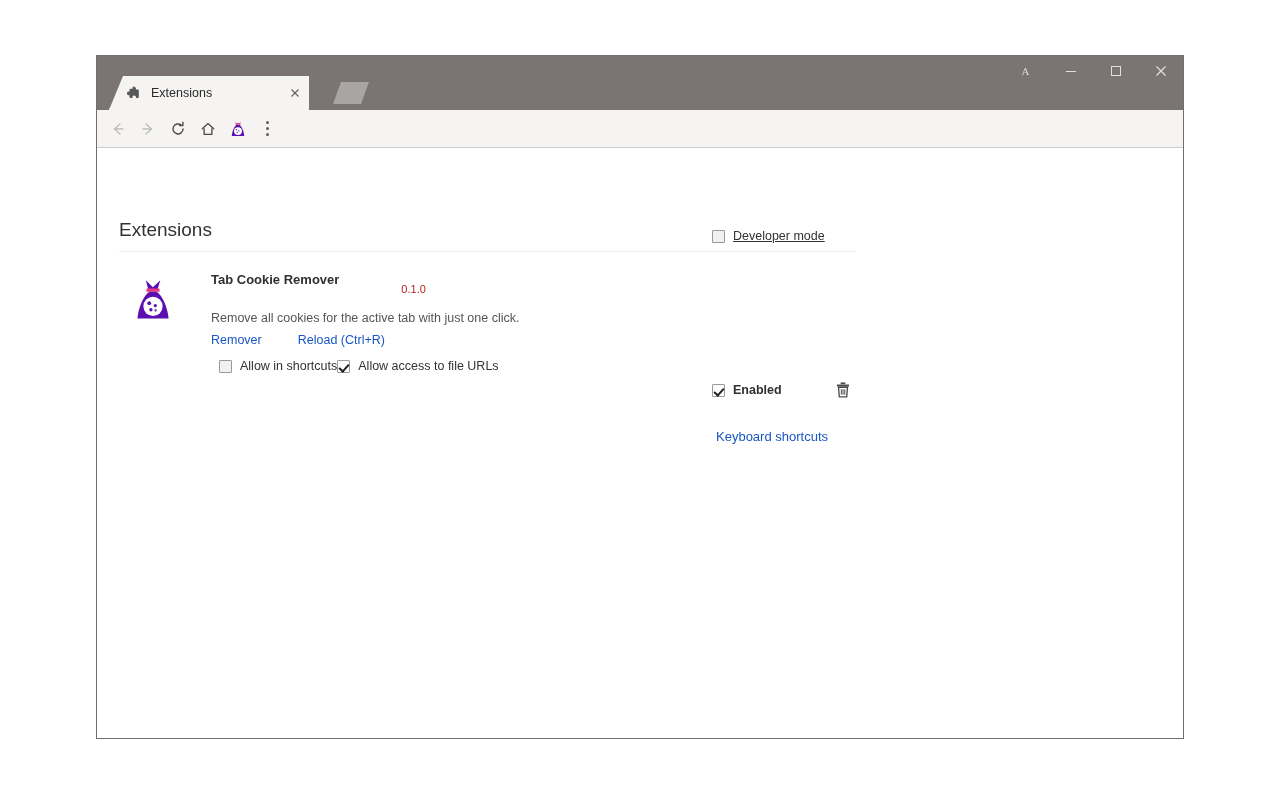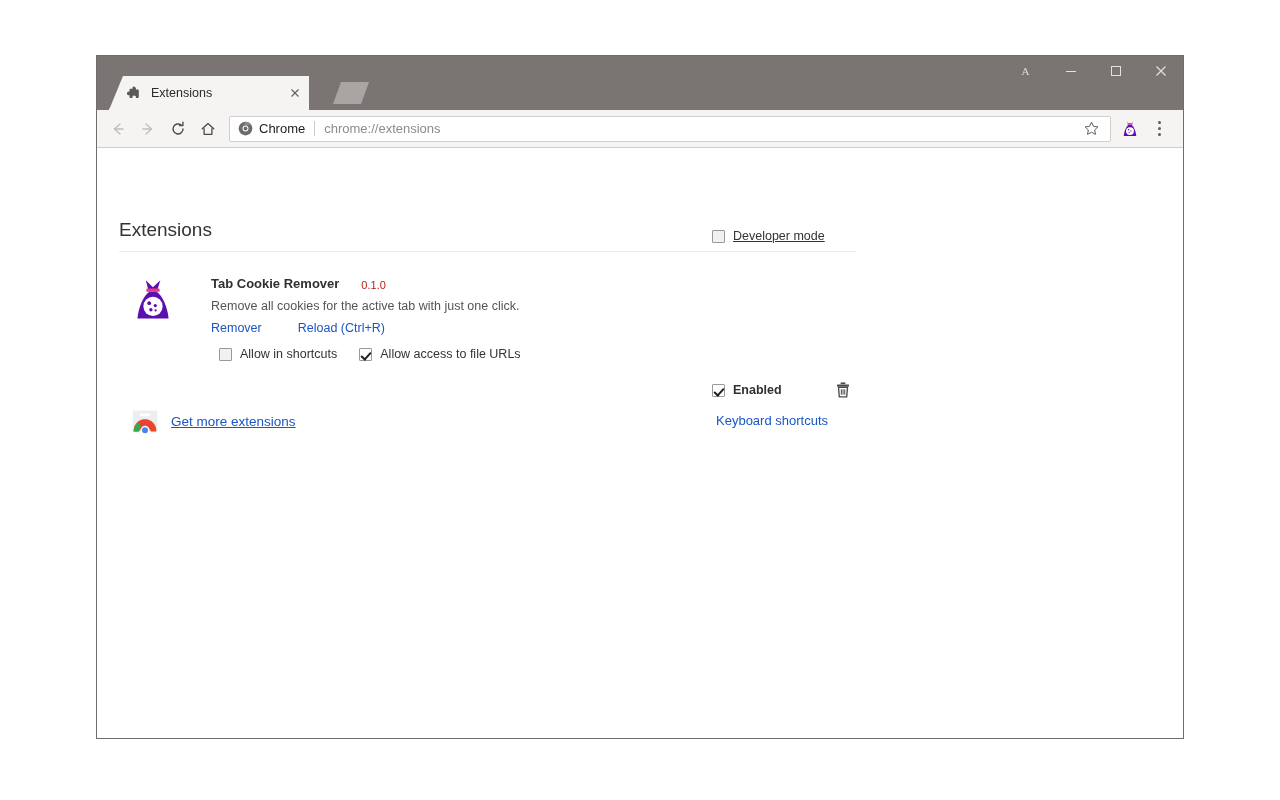--- a/index.html
+++ b/index.html
@@ -319,38 +319,39 @@
     height: 48px;
   }
   #ext-details {
     position: absolute;
     left: 92px;
     top: 0;
     width: 450px;
   }
   #ext-name-row {
     display: flex;
-    align-items: flex-end;
+    align-items: center;
     height: 24px;
+    gap: 40px;
   }
   #ext-name {
     font-size: 13px;
     font-weight: bold;
     color: #303030;
   }
   #ext-version {
     font-size: 11px;
     color: #b91c1c;
     margin-left: 22px;
     margin-top: 20px;
   }
   #ext-description {
     font-size: 12.5px;
     color: #555555;
-    margin-top: 8px;
+    margin-top: 20px;
   }
   #ext-links {
     margin-top: 8px;
     display: flex;
     align-items: center;
   }
   .ext-link {
     font-size: 12.5px;
     color: #1a56c4;
     cursor: pointer;
@@ -367,21 +368,21 @@
   .perm-item {
     display: flex;
     align-items: center;
     cursor: pointer;
   }
   .perm-item .cb-label {
     font-size: 12.5px;
     color: #333333;
     margin-left: 8px;
   }
-  #perm-file-urls { margin-left: 22px; }
+  #perm-file-urls { }
 
   #ext-controls {
     position: absolute;
     left: 593px;
     top: 112px;
     display: flex;
     align-items: center;
   }
   #enabled-toggle {
     display: flex;
@@ -427,21 +428,21 @@
   #webstore-link {
     font-size: 13.5px;
     color: #1a56c4;
     text-decoration: underline;
     margin-left: 12px;
     cursor: pointer;
   }
   #keyboard-shortcuts-link {
     position: absolute;
     left: 597px;
-    top: 6px;
+    top: 22px;
     font-size: 13px;
     color: #1a56c4;
     cursor: pointer;
   }
 </style>
 </head>
 <body>
 
 <div id="browser-window">
 
@@ -509,38 +510,20 @@
       </svg>
     </div>
 
     <div class="nav-btn">
       <svg width="18" height="18" viewBox="0 0 18 18" aria-hidden="true">
         <path d="M3.3 8.8 L9 3.6 L14.7 8.8" stroke="#4a4a4a" stroke-width="1.3" fill="none" stroke-linecap="round" stroke-linejoin="round"></path>
         <path d="M5.1 8.2 L5.1 14.3 L12.9 14.3 L12.9 8.2" stroke="#4a4a4a" stroke-width="1.3" fill="none" stroke-linejoin="round"></path>
       </svg>
     </div>
 
-    <div id="omnibox">
-      <span id="omnibox-chrome-icon">
-        <svg width="15" height="15" viewBox="0 0 48 48" aria-hidden="true">
-          <circle cx="24" cy="24" r="22" fill="#6b6b6b"></circle>
-          <circle cx="24" cy="24" r="9.5" fill="#ffffff"></circle>
-          <circle cx="24" cy="24" r="6.2" fill="#6b6b6b"></circle>
-          <path d="M24 2 A22 22 0 0 1 43 13 L27 13 A9.5 9.5 0 0 0 16 20 Z" fill="#8a8a8a"></path>
-        </svg>
-      </span>
-      <span id="omnibox-scheme">Chrome</span>
-      <span id="omnibox-divider"></span>
-      <span id="omnibox-url" title="chrome://extensions">chrome://extensions</span>
-      <span id="bookmark-star">
-        <svg width="17" height="17" viewBox="0 0 20 20" aria-hidden="true">
-          <path d="M10 2.6 L12.3 7.4 L17.5 8.1 L13.7 11.7 L14.7 16.9 L10 14.4 L5.3 16.9 L6.3 11.7 L2.5 8.1 L7.7 7.4 Z" fill="none" stroke="#5b5b5b" stroke-width="1.15" stroke-linejoin="round"></path>
-        </svg>
-      </span>
-    </div>
 
     <div id="toolbar-ext-icon">
       <svg width="20" height="20" viewBox="0 0 48 48" aria-hidden="true">
         <path d="M17 4 L20 11 L28 11 L31 4 L28.5 12 L19.5 12 Z" fill="#5b0fb0"></path>
         <path d="M18 10 L30 10 L30 13.5 L18 13.5 Z" fill="#e5397f"></path>
         <path d="M20.5 13.5 L27.5 13.5 C33 17 38 29 39 41 L9 41 C10 29 15 17 20.5 13.5 Z" fill="#5b0fb0"></path>
         <circle cx="24" cy="29" r="9.5" fill="#ffffff"></circle>
         <circle cx="20.5" cy="26" r="1.8" fill="#5b0fb0"></circle>
         <circle cx="26" cy="28.5" r="1.5" fill="#5b0fb0"></circle>
         <circle cx="22" cy="32.5" r="1.6" fill="#5b0fb0"></circle>
@@ -618,31 +601,17 @@
             <path d="M5 6.9 L15 6.9 L14.1 17.6 L5.9 17.6 Z" fill="none" stroke="#4a4a4a" stroke-width="1.5"></path>
             <rect x="7.6" y="9.2" width="1.1" height="6" fill="#4a4a4a"></rect>
             <rect x="9.5" y="9.2" width="1.1" height="6" fill="#4a4a4a"></rect>
             <rect x="11.4" y="9.2" width="1.1" height="6" fill="#4a4a4a"></rect>
           </svg>
         </div>
       </div>
     </div>
 
     <div id="footer-row">
-      <div id="webstore-link-group">
-        <span id="webstore-icon">
-          <svg width="28" height="28" viewBox="0 0 32 32" aria-hidden="true">
-            <rect x="2" y="4" width="28" height="25" rx="1.5" fill="#eceff1"></rect>
-            <rect x="10" y="7.5" width="12" height="3" rx="1.5" fill="#ffffff"></rect>
-            <path d="M3 27 A13 13 0 0 1 29 27 Z" fill="#fbbc05"></path>
-            <path d="M3.2 28 A13 13 0 0 1 16 14 A13 13 0 0 1 28.8 28 L23 28 A7.4 7.4 0 0 0 9 28 Z" fill="#ea4335"></path>
-            <path d="M3 28 A13 13 0 0 1 8.2 17.6 L11.6 22.3 A7.4 7.4 0 0 0 8.9 28 Z" fill="#34a853"></path>
-            <circle cx="16" cy="26.5" r="5" fill="#ffffff"></circle>
-            <circle cx="16" cy="26.5" r="3.4" fill="#4285f4"></circle>
-          </svg>
-        </span>
-        <span id="webstore-link">Get more extensions</span>
-      </div>
       <span id="keyboard-shortcuts-link">Keyboard shortcuts</span>
     </div>
 
   </div>
 </div>
 
 </body></html>

